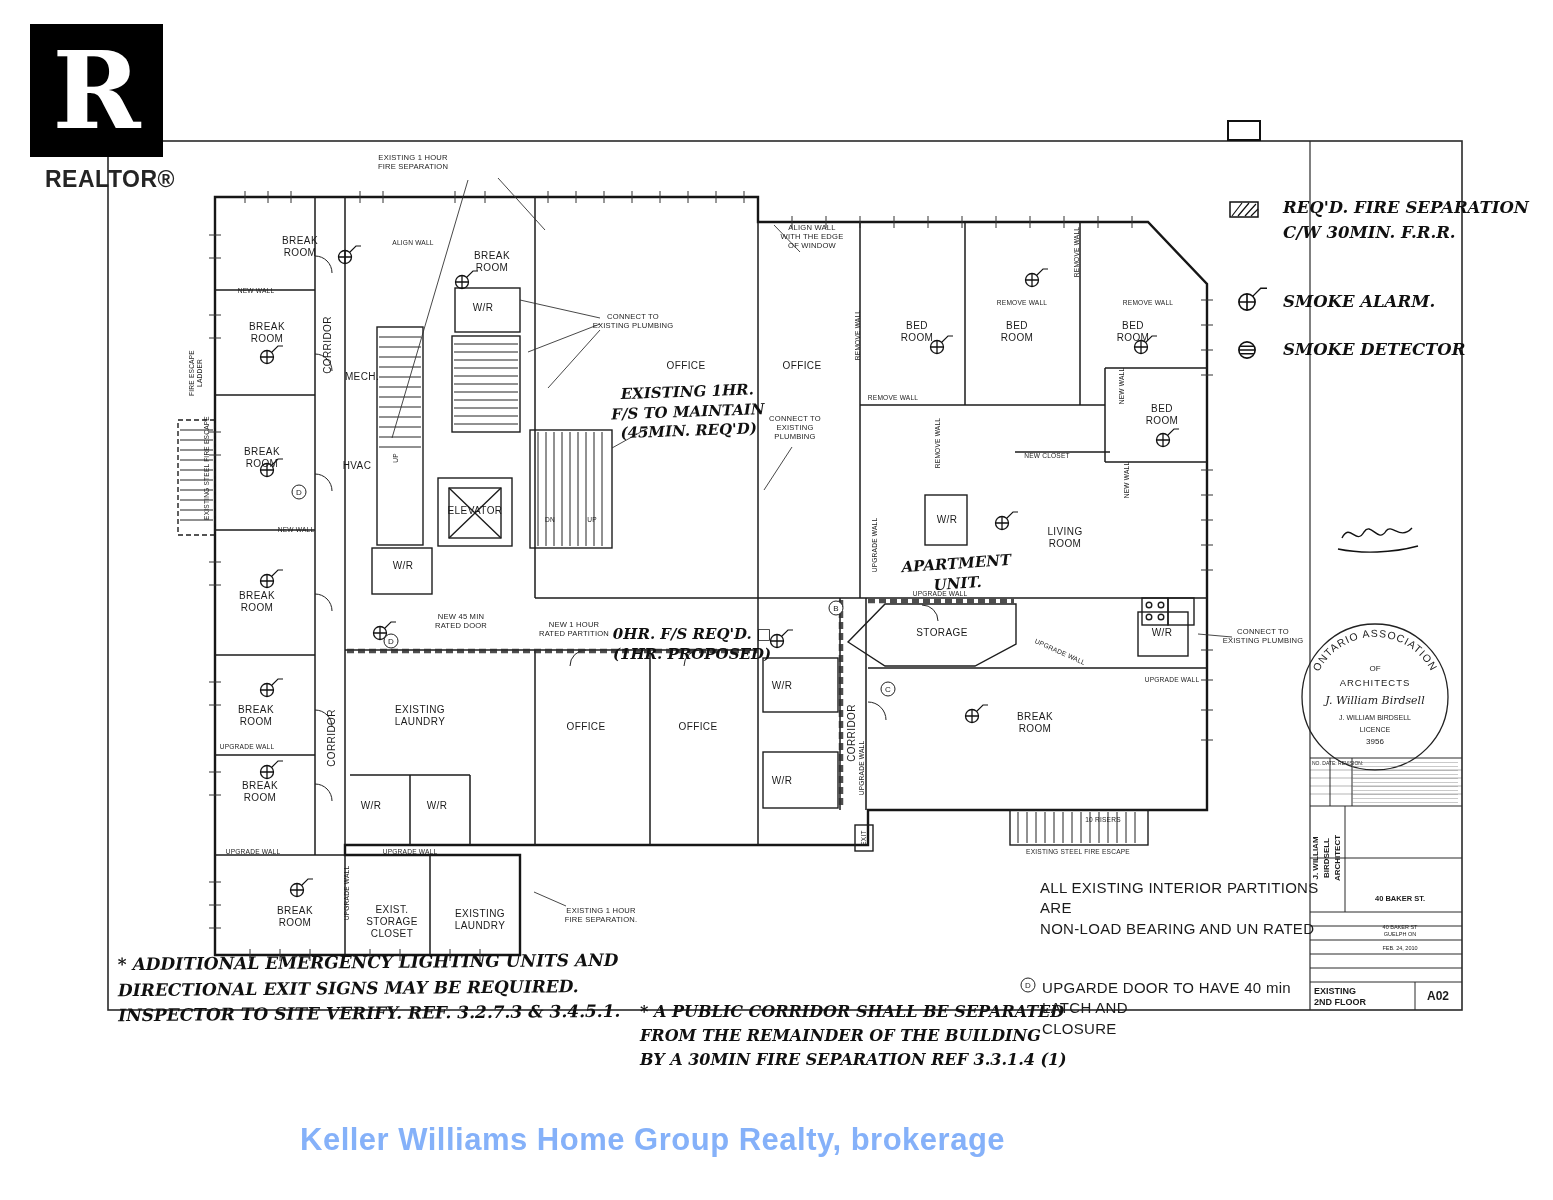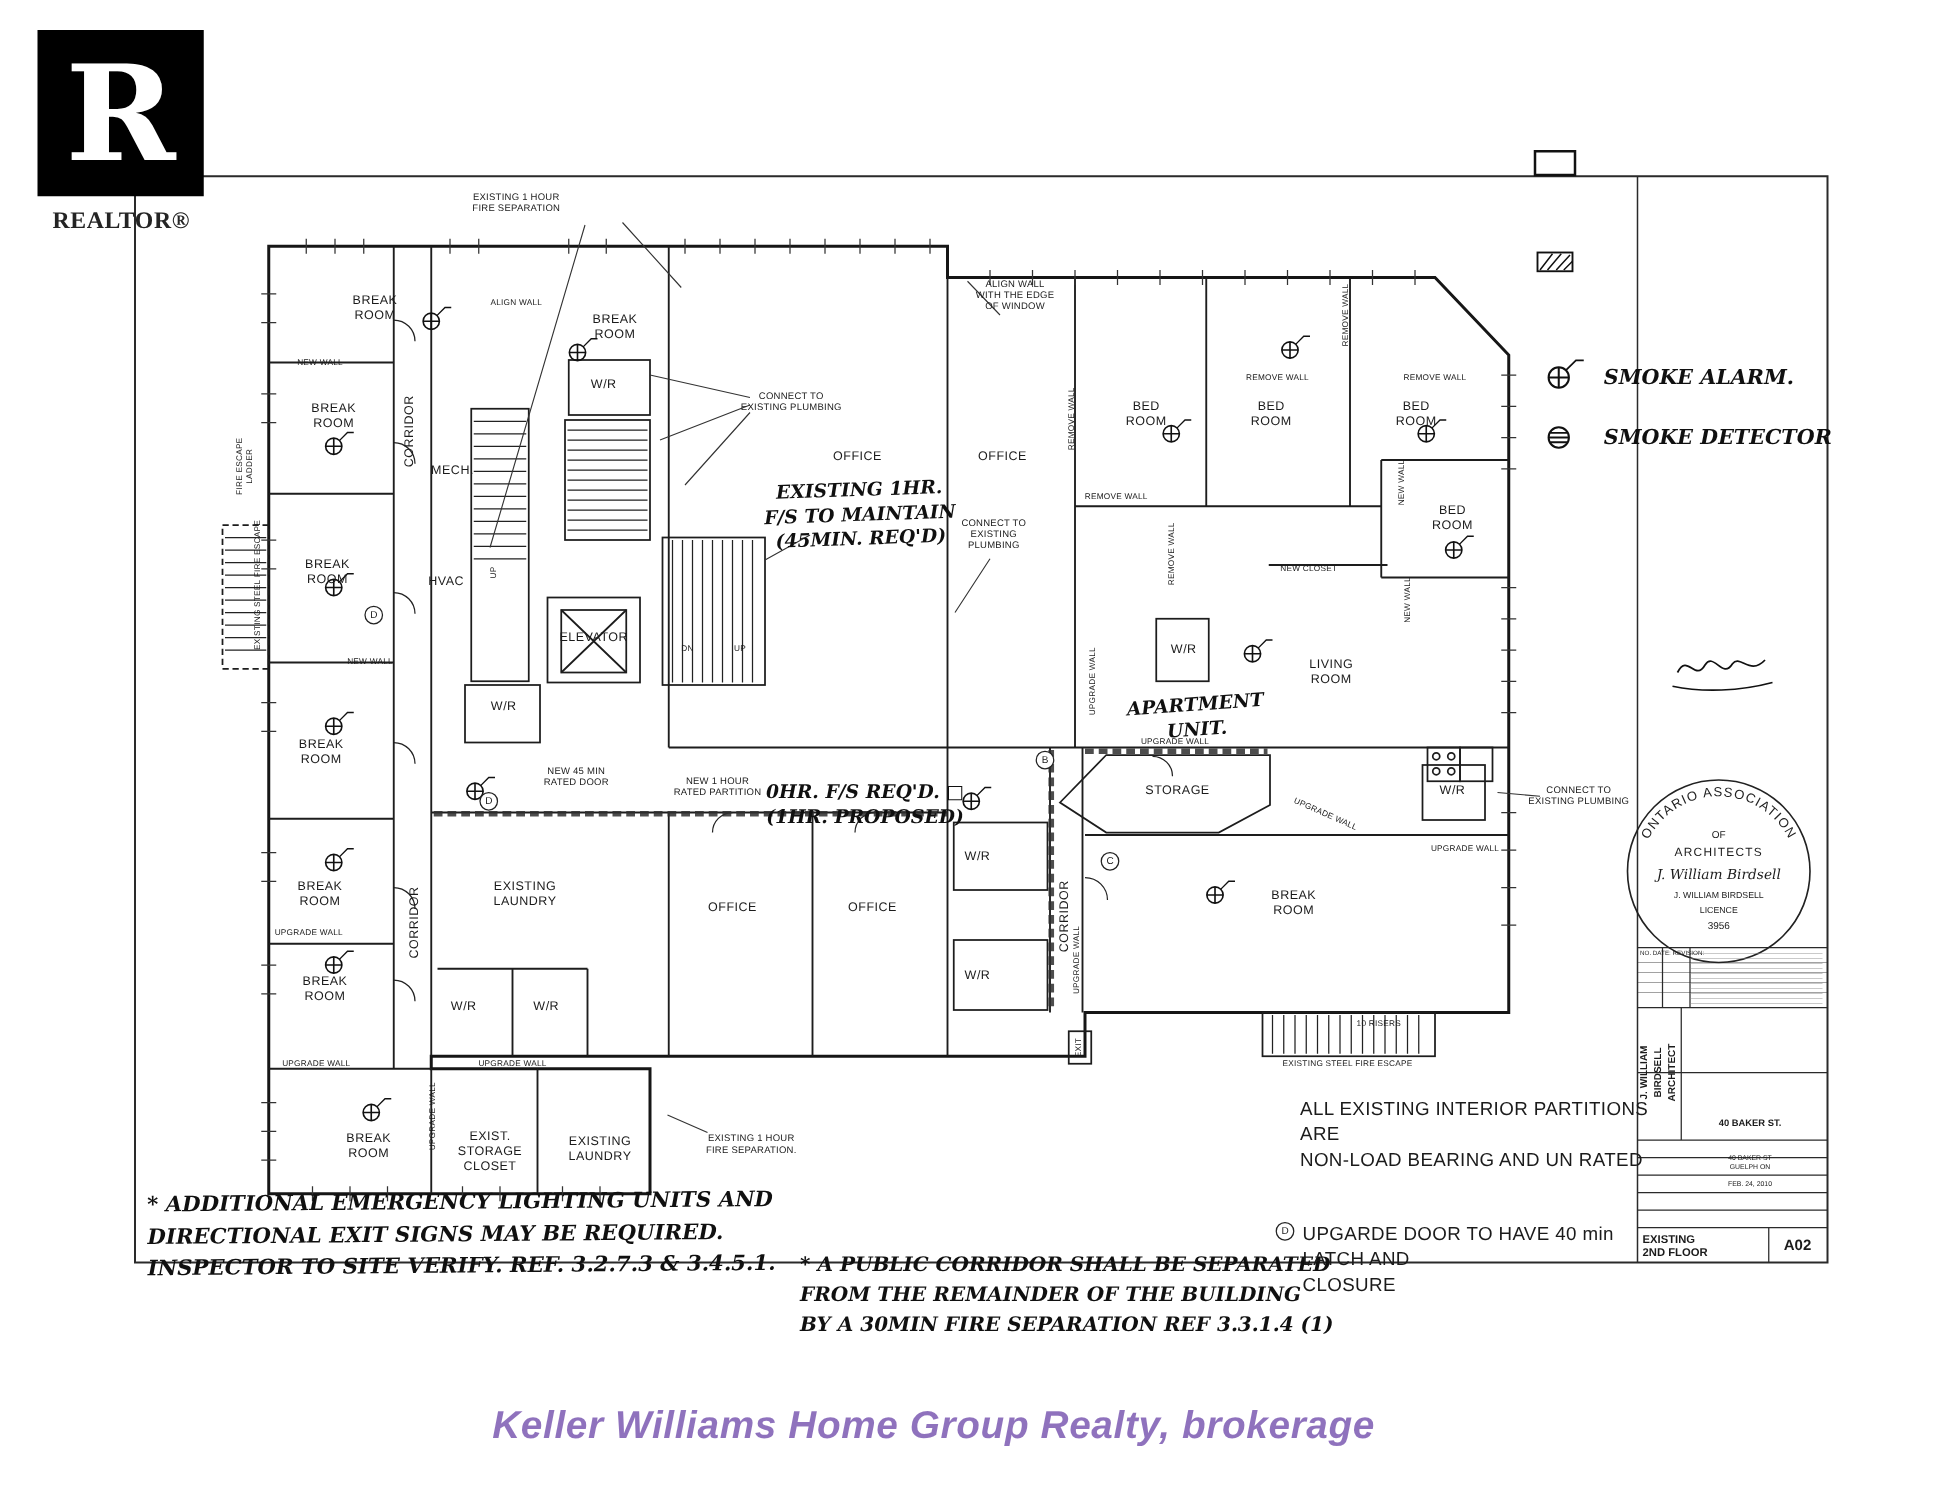--- a/index.html
+++ b/index.html
@@ -14,24 +14,24 @@
   .hand{position:absolute;font-family:"DejaVu Serif",serif;font-style:italic;font-weight:600;
         color:#101010;white-space:pre-line;line-height:1.5;}
   .hand-c{transform:translate(-50%,-50%);text-align:center;line-height:1.3;}
   .note{position:absolute;font-size:15px;line-height:1.35;letter-spacing:.3px;white-space:pre-line;}
   .tag{position:absolute;transform:translate(-50%,-50%);width:13px;height:13px;border:1.3px solid #222;
        border-radius:50%;font-size:8px;line-height:13px;text-align:center;background:#fff;}
   .tb{position:absolute;white-space:pre-line;}
   .logo-box{position:absolute;left:30px;top:24px;width:133px;height:133px;background:#000;
             display:flex;align-items:center;justify-content:center;}
   .logo-r{color:#fff;font-family:"DejaVu Serif",serif;font-weight:700;font-size:106px;line-height:1;}
-  .logo-label{position:absolute;left:4px;top:166px;width:186px;text-align:center;font-weight:700;
-              font-size:19px;letter-spacing:.5px;color:#242424;font-family:Liberation Serif, serif;}
-  .watermark{position:absolute;left:300px;top:1122px;width:800px;text-align:right;font-size:31px;
-             font-weight:700;color:#4c1d95;opacity:.62;letter-spacing:.5px;font-style:italic;}
+  .logo-label{position:absolute;left:17px;top:166px;width:186px;text-align:center;font-weight:700;
+              font-size:23px;letter-spacing:.5px;color:#242424;}
+  .watermark{position:absolute;left:300px;top:1122px;width:800px;text-align:left;font-size:31px;
+             font-weight:700;color:#3b82f6;opacity:.62;letter-spacing:.5px;}
   .fineprint{position:absolute;left:1352px;top:762px;width:106px;height:42px;opacity:.45;
              background:repeating-linear-gradient(to bottom,#888 0 1px,transparent 1px 4px);}
 </style>
 </head>
 <body>
 
 <div class="canvas">
 
   <svg width="1553" height="1200" viewBox="0 0 1553 1200">
     <defs>
@@ -284,20 +284,22 @@
 UNIT.</div>
   <div class="hand hand-c" style="left:692px;top:644px;font-size:15px">0HR. F/S REQ'D. □
 (1HR. PROPOSED)</div>
 
   <div class="tag" style="left:299px;top:492px">D</div>
   <div class="tag" style="left:391px;top:641px">D</div>
   <div class="tag" style="left:836px;top:608px">B</div>
   <div class="tag" style="left:888px;top:689px">C</div>
   <div class="tag" style="left:1028px;top:985px">D</div>
 
+  <div class="hand" style="left:1283px;top:196px;font-size:16.5px">REQ'D. FIRE SEPARATION
+C/W 30MIN. F.R.R.</div>
   <div class="hand" style="left:1283px;top:290px;font-size:16.5px">SMOKE ALARM.</div>
   <div class="hand" style="left:1283px;top:338px;font-size:16.5px">SMOKE DETECTOR</div>
 
   <div class="hand" style="left:118px;top:950px;font-size:17px;transform:rotate(-.5deg)">* ADDITIONAL EMERGENCY LIGHTING UNITS AND
 DIRECTIONAL EXIT SIGNS MAY BE REQUIRED.
 INSPECTOR TO SITE VERIFY. REF. 3.2.7.3 &amp; 3.4.5.1.</div>
   <div class="hand" style="left:640px;top:1000px;font-size:16px">* A PUBLIC CORRIDOR SHALL BE SEPARATED
 FROM THE REMAINDER OF THE BUILDING
 BY A 30MIN FIRE SEPARATION REF 3.3.1.4 (1)</div>
 

